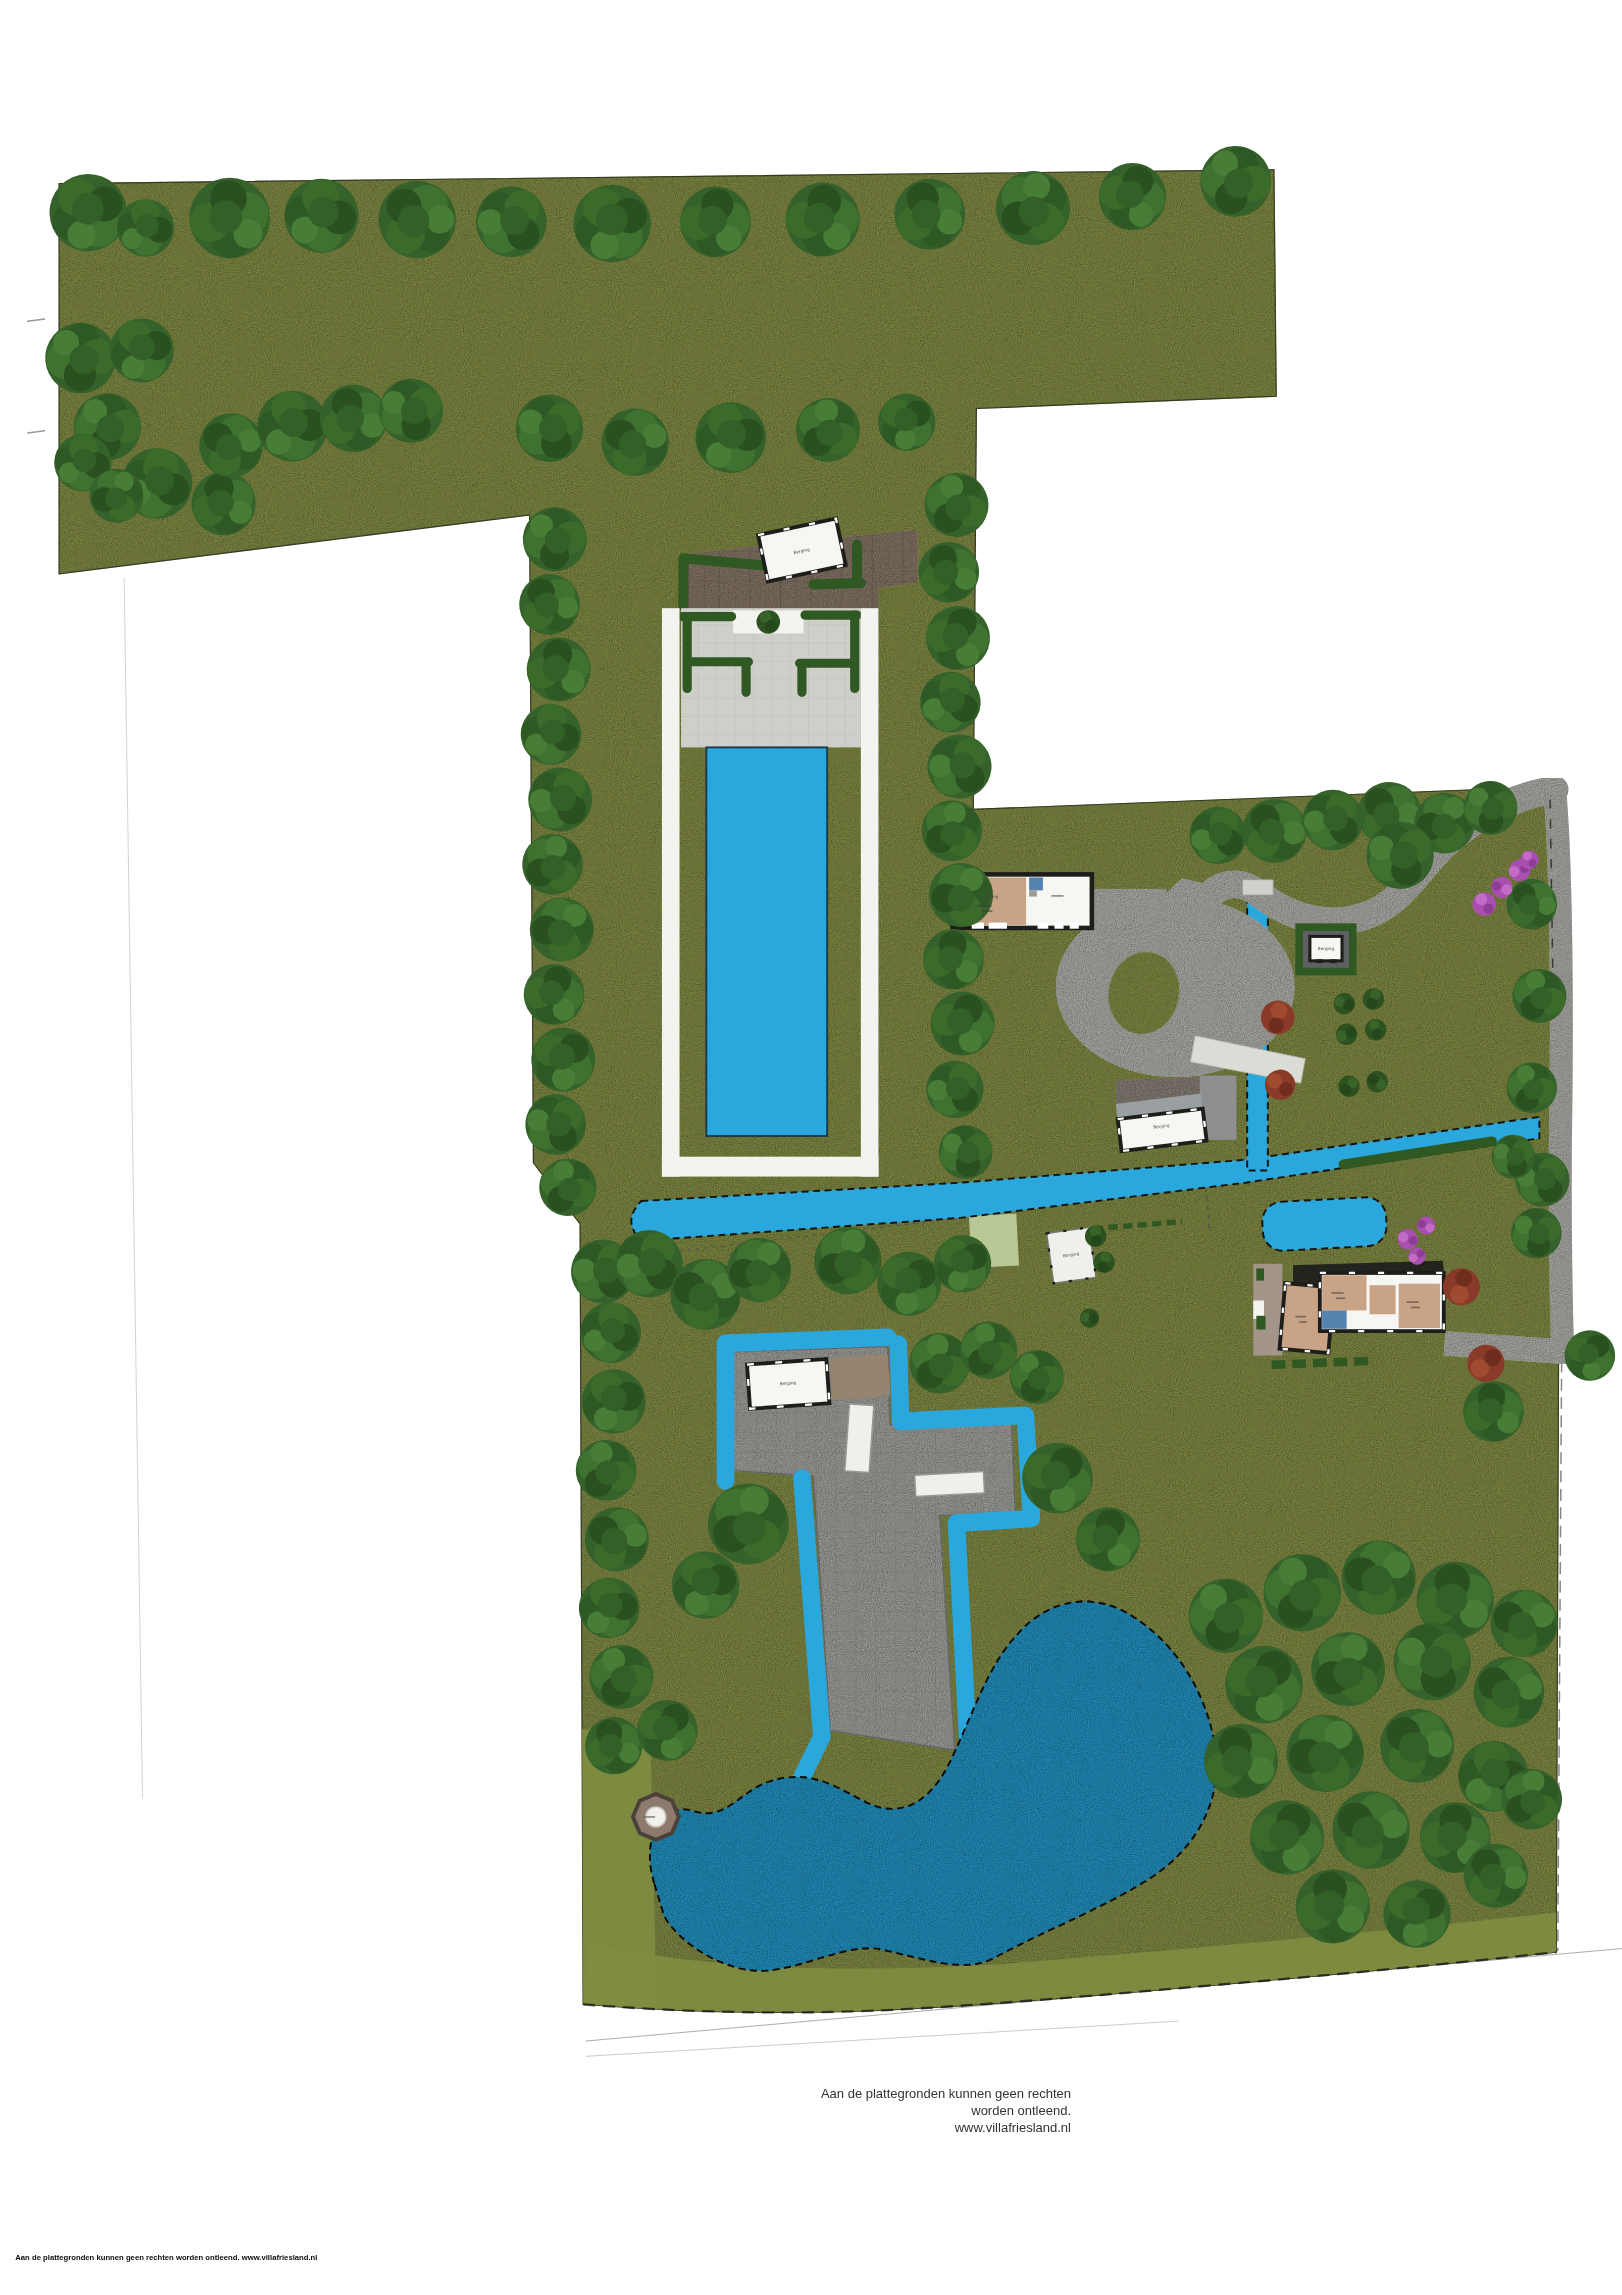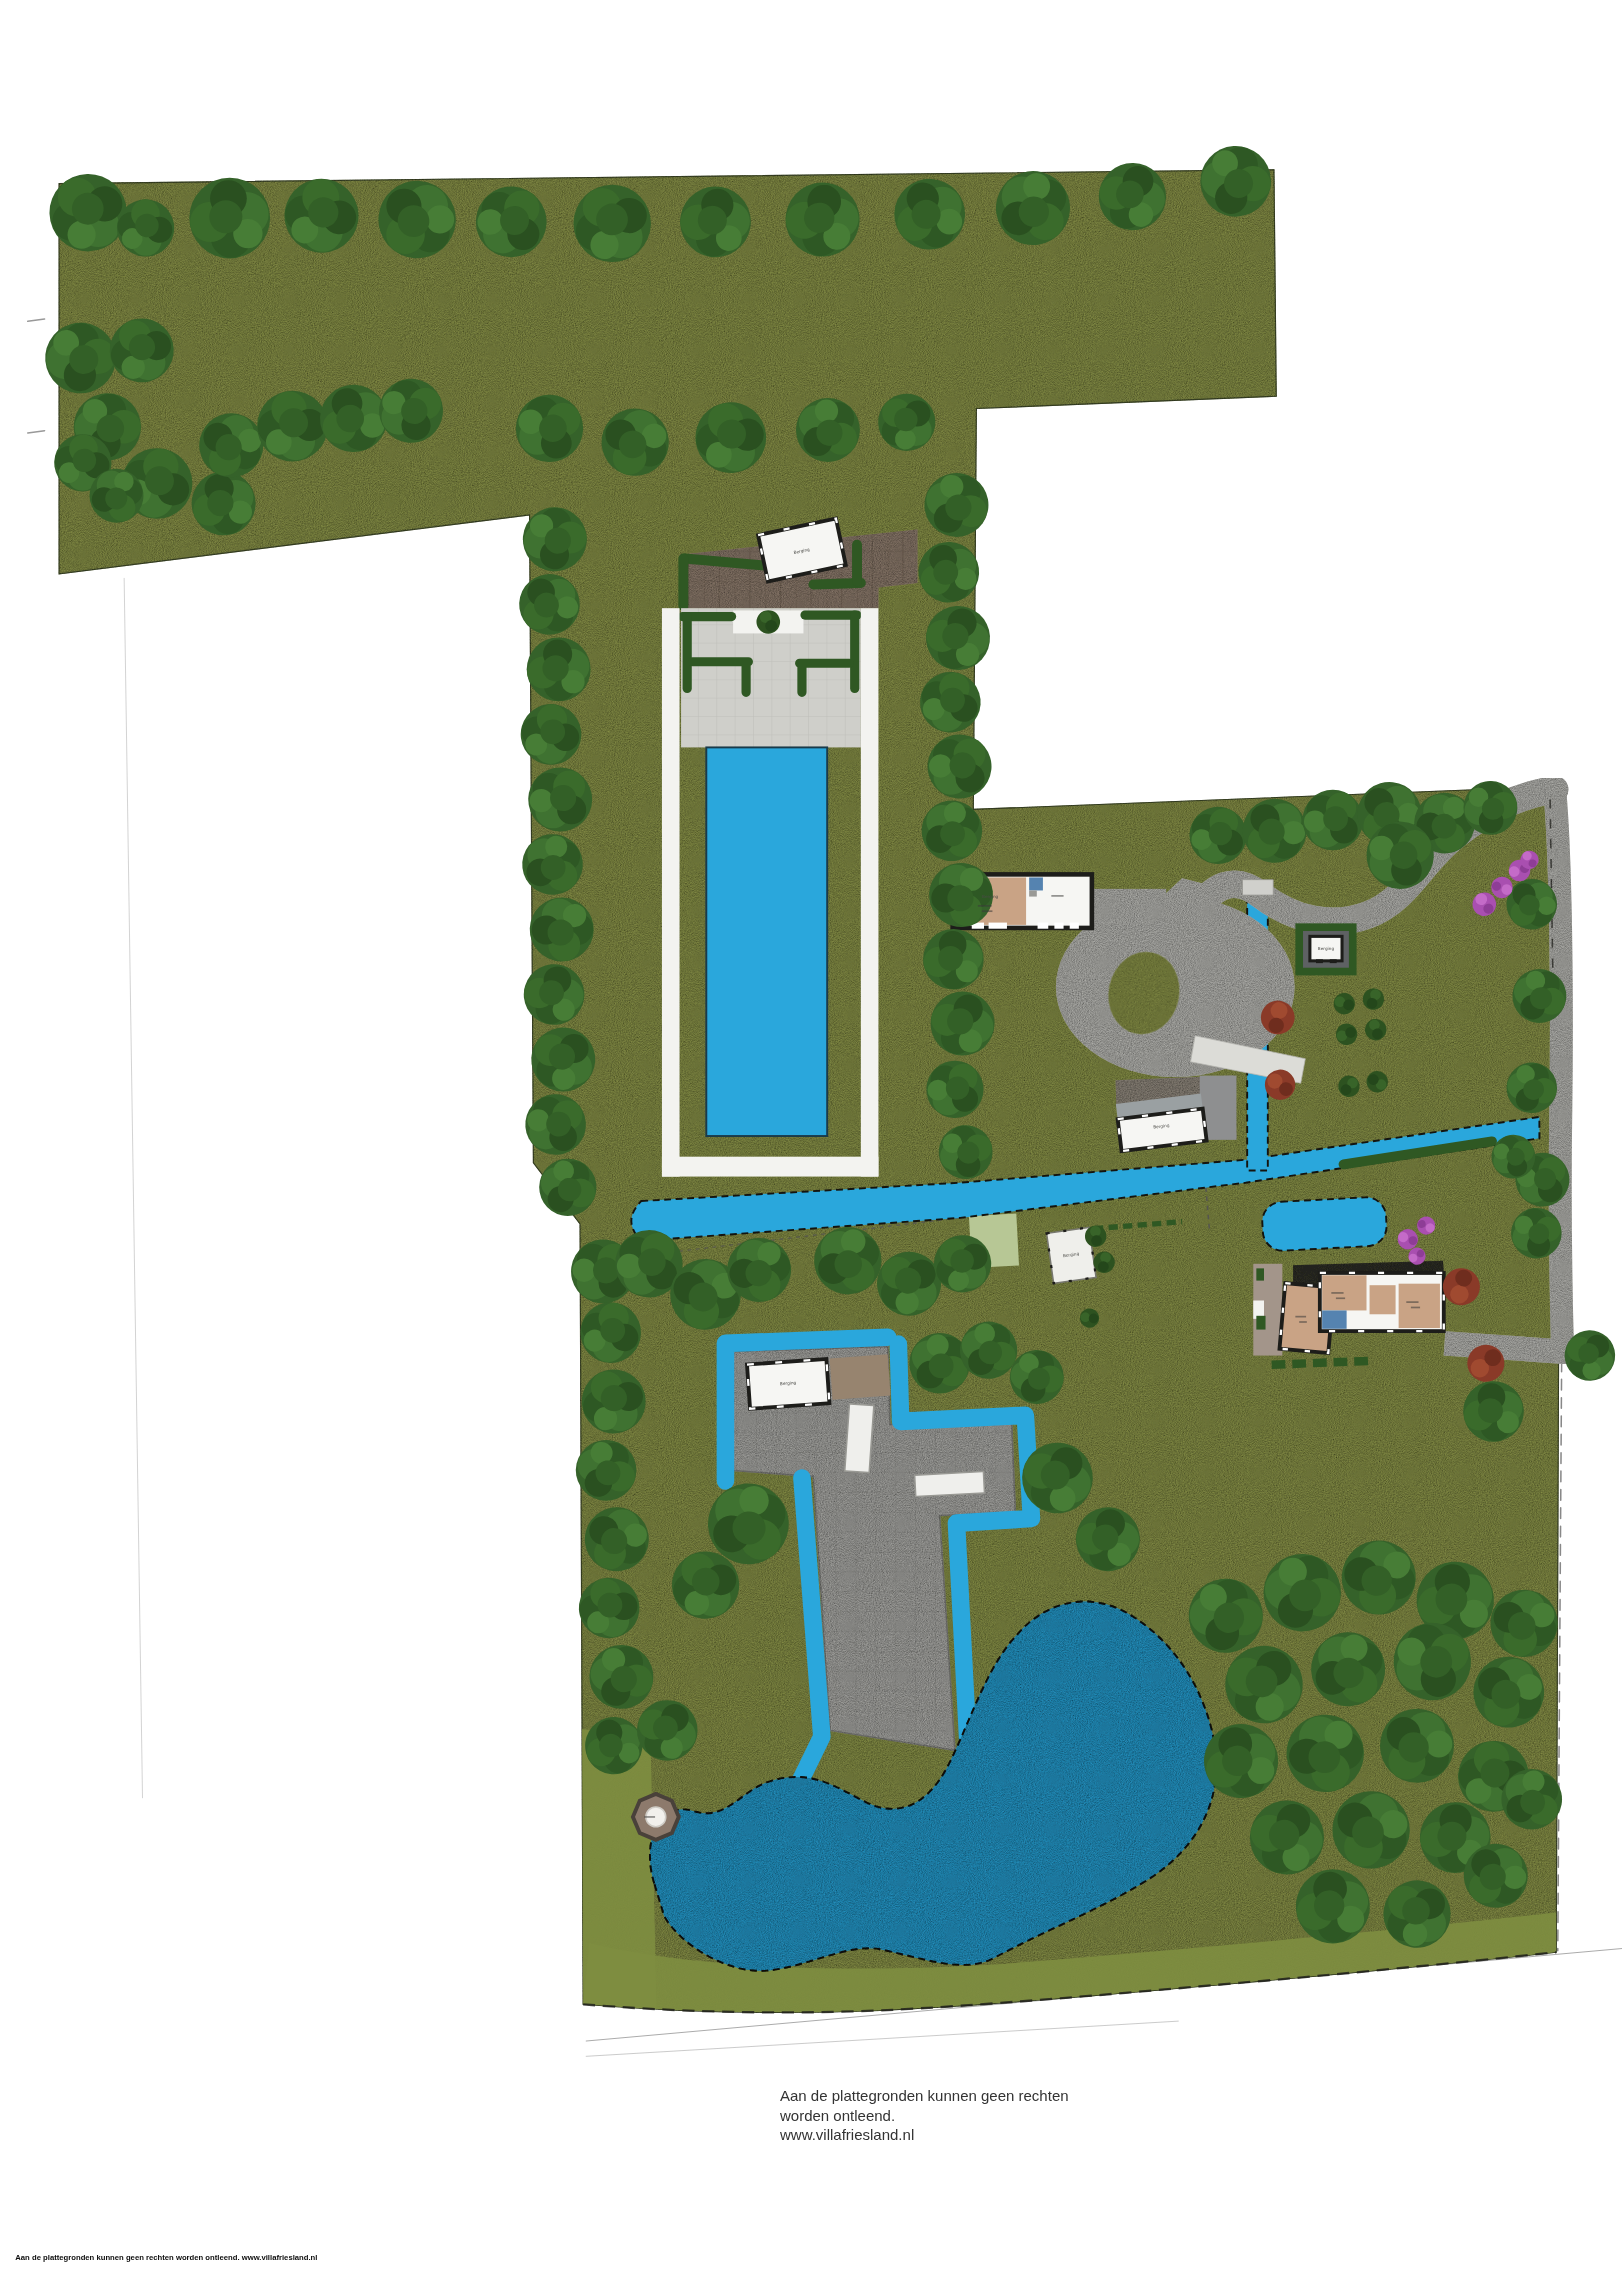--- a/index.html
+++ b/index.html
@@ -11,22 +11,22 @@
   .water{fill:var(--water,#2aa7dc);stroke:#14140f;stroke-width:2.5;stroke-dasharray:9 6;}
   .moat{stroke:var(--water,#2aa7dc);stroke-width:23;fill:none;stroke-linecap:round;stroke-linejoin:round;}
   .gravel{fill:var(--gravel,#c8c8c3);}
   .gravelstroke{stroke:var(--gravel,#c8c8c3);fill:none;}
   .lightpath{fill:var(--gravel-light,#dcdcd7);stroke:#b5b5b0;stroke-width:1;}
   .whitepath{fill:var(--white-path,#f3f3f0);}
   .hedge{stroke:var(--hedge,#2f5823);fill:none;stroke-linecap:round;}
   .tan{fill:var(--building-tan,#c9a385);}
   .blueroom{fill:var(--room-blue,#5583b0);}
   .lbl{font-family:"DejaVu Sans", sans-serif;font-size:5.5px;fill:#4a4a46;text-anchor:middle;}
-  .footer-center{position:absolute;left:780px;top:2086px;width:291px;text-align:left;
-        font-size:15px;line-height:1.3;color:#333;}
+  .footer-center{position:absolute;left:780px;top:2086px;width:291px;text-align:right;
+        font-size:13px;line-height:1.3;color:#333;}
   .footer-bottom{position:absolute;left:15.3px;top:2253px;font-size:7.7px;font-weight:bold;color:#0d0d0d;}
 </style>
 </head>
 <body>
 
 <div class="page">
 <svg width="1623" height="2295" viewBox="0 0 2121 3000" xmlns="http://www.w3.org/2000/svg">
   <defs>
     <filter id="noiseF" x="-2%" y="-2%" width="104%" height="104%">
       <feTurbulence type="fractalNoise" baseFrequency="0.75" numOctaves="2" result="n"></feTurbulence>

